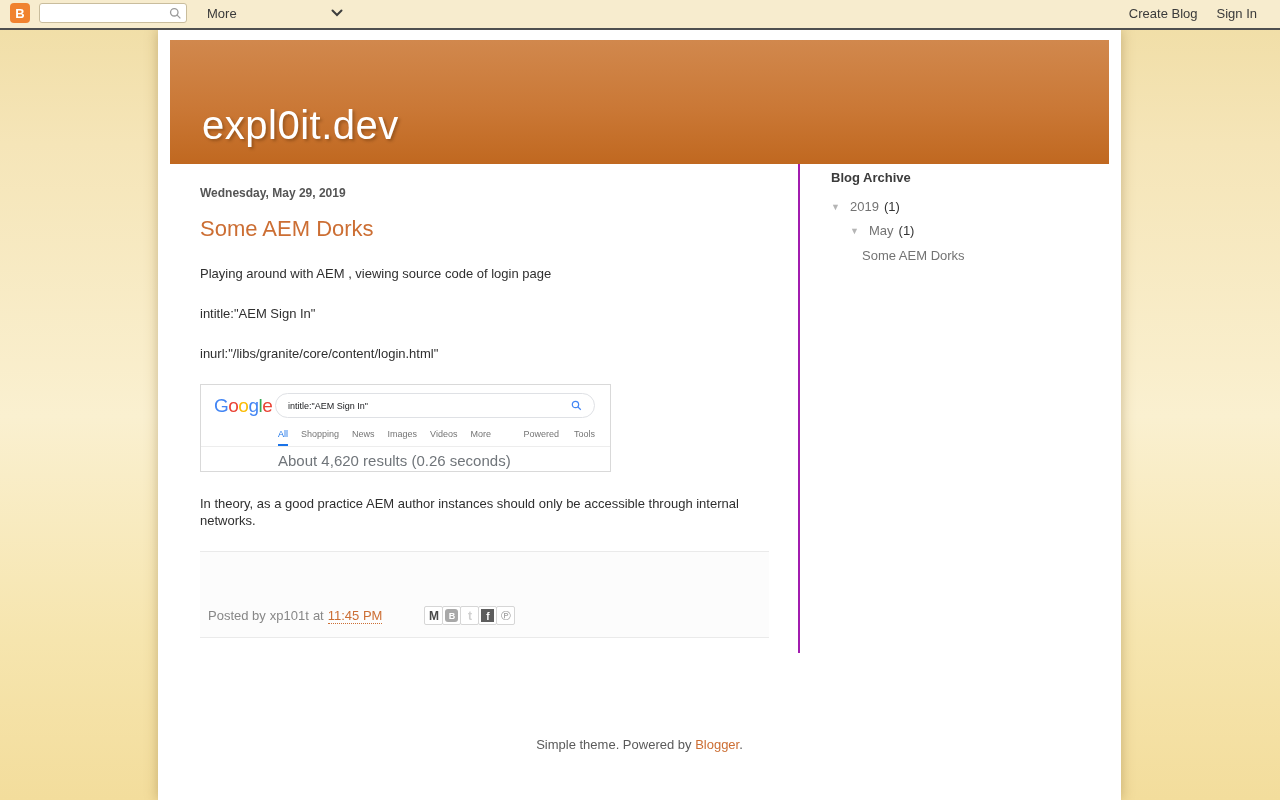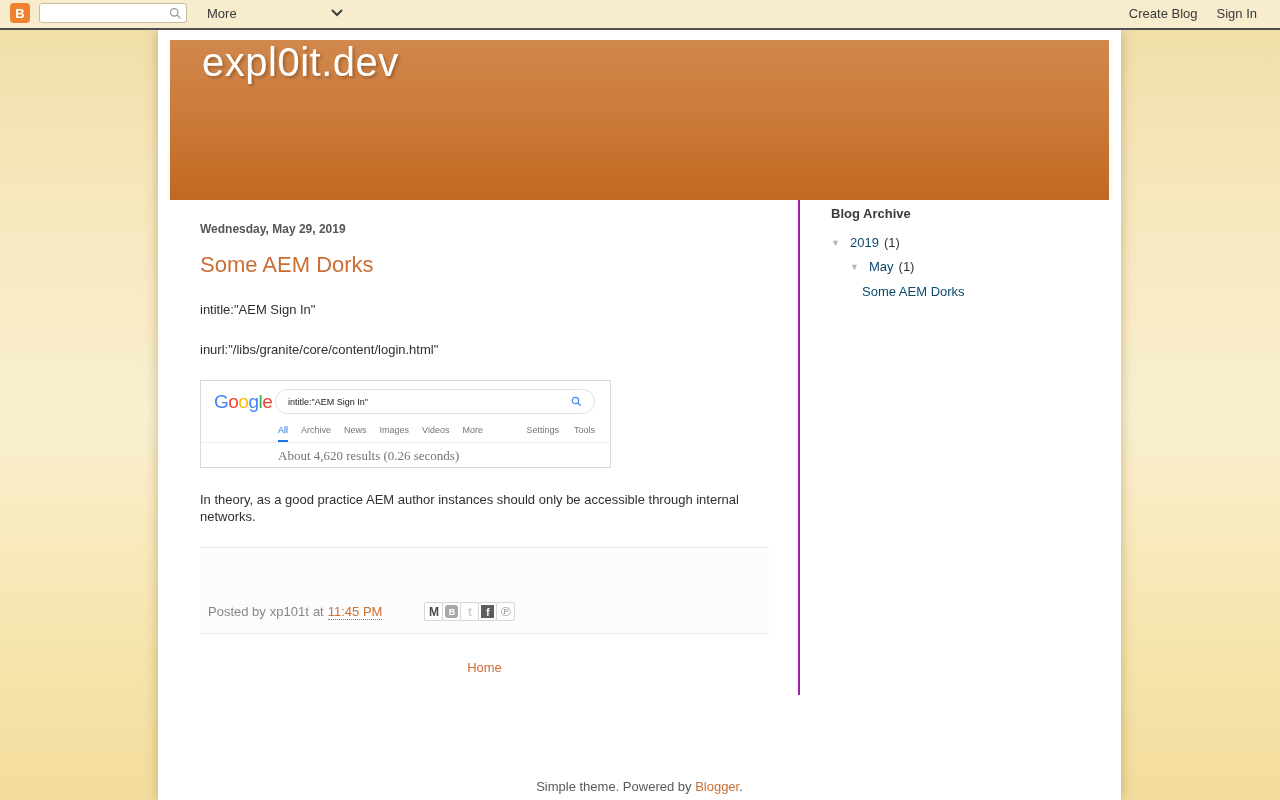--- a/index.html
+++ b/index.html
@@ -38,23 +38,23 @@
   .nav-right { margin-left:auto; display:flex; gap:19px; padding-right:13px; }
   .nav-link { font-size:13px; color:#3a3a3a; cursor:pointer; text-decoration:none; }
 
   
   .wrapper {
     position:absolute; left:158px; top:30px; width:963px; height:770px;
     background:#fff; box-shadow:0 0 12px rgba(120,90,30,0.38);
   }
 
   .header {
-    margin:10px 12px 0; height:160px;
+    margin:10px 12px 0; height:124px;
     background:linear-gradient(180deg,#d1884d 0%,#ca7836 55%,#c06820 100%);
-    display:flex; align-items:flex-start; padding:0 16px 16px 32px;
+    display:flex; align-items:flex-end; padding:0 16px 16px 32px;
   }
   .header-title {
     font-size:40px; color:#ffffff; letter-spacing:0.5px; cursor:pointer;
     text-shadow:2px 2px 3px rgba(70,35,0,0.35);
   }
 
   
   .columns { display:flex; margin:0 12px; min-height:489px; }
   .main {
     width:630px; padding:22px 29px 0 30px; border-right:2px solid #a21caf;
@@ -76,21 +76,21 @@
     border:1px solid #dfe1e5; border-radius:13px;
     display:flex; align-items:center; padding:0 12px;
   }
   .gquery { font-size:9px; color:#202124; }
   .gmag { margin-left:auto; display:flex; }
   .gtabs { position:absolute; left:77px; top:44px; display:flex; gap:13px; font-size:9px; color:#757575; }
   .gtabs span { padding-bottom:5px; }
   .gtabs span.active { color:#1a73e8; border-bottom:2px solid #1a73e8; }
   .gtabs-right { position:absolute; right:15px; top:44px; display:flex; gap:15px; font-size:9px; color:#757575; }
   .gdivider { position:absolute; left:0; right:0; top:61px; border-top:1px solid #ededed; }
-  .gstats { position:absolute; left:77px; top:67px; font-size:13px; color:#70757a;font-family:Liberation Serif, serif; }
+  .gstats { position:absolute; left:77px; top:67px; font-size:15px; color:#70757a; }
 
   
   .post-footer {
     margin-top:22px; border-top:1px solid #eaeaea; border-bottom:1px solid #eaeaea;
     background:#fcfcfc; padding:10px 8px 12px;
   }
   .meta-row { display:flex; align-items:center; font-size:13px; color:#878787;margin-top:44px; }
   .meta-row .sp { white-space:pre; }
   .time-link { color:#cc6e33; border-bottom:1px dotted #cc6e33; cursor:pointer; margin-left:4px; }
   .author { margin:0 4px; }
@@ -112,21 +112,21 @@
 
   .home-row { text-align:center; margin-top:26px; padding-bottom:20px; font-size:13px; }
   .home-link { color:#cc6e33; cursor:pointer; }
 
   
   .sb-title { font-size:13px; font-weight:bold; color:#3b3b3b; }
   .archive-row { margin-top:14px; font-size:13px; color:#333; display:flex; align-items:center; }
   .archive-row.lvl2 { margin-left:19px; margin-top:9px; }
   .archive-row.lvl3 { margin-left:31px; margin-top:10px; }
   .arch-toggle { font-size:9px; color:#b5b5b5; width:19px; cursor:pointer; }
-  .arch-link { color:#0c4a6e; cursor:pointer; }
+  .arch-link { color:#737373; cursor:pointer; }
   .arch-count { margin-left:5px; color:#333; }
 
   
   .site-footer { text-align:center; margin-top:84px; font-size:13px; color:#5a5a5a; }
   .footer-link { color:#cc6e33; cursor:pointer; }
 </style>
 </head>
 <body>
 
 <div class="navbar">
@@ -160,47 +160,48 @@
     <span class="header-title">expl0it.dev</span>
   </div>
 
   <div class="columns">
 
     <div class="main">
       <div class="post-date">Wednesday, May 29, 2019</div>
       <div class="post-title">Some AEM Dorks</div>
 
       <div class="post-body">
+        <p>Playing around with AEM , viewing source code of login page</p>
           <p>intitle:"AEM Sign In"</p>
           <p>inurl:"/libs/granite/core/content/login.html"</p>
       </div>
 
       <div class="gimg">
         <div class="glogo">
           <span style="color: rgb(66, 133, 244);">G</span><span style="color: rgb(234, 67, 53);">o</span><span style="color: rgb(251, 188, 5);">o</span><span style="color: rgb(66, 133, 244);">g</span><span style="color: rgb(52, 168, 83);">l</span><span style="color: rgb(234, 67, 53);">e</span>
         </div>
         <div class="gpill">
           <span class="gquery">intitle:"AEM Sign In"</span>
           <span class="gmag">
             <svg width="11" height="11" viewBox="0 0 16 16">
                 <circle cx="6.5" cy="6.5" r="4.6" fill="none" stroke="#4285f4" stroke-width="1.8"></circle>
                 <line x1="10" y1="10" x2="14.2" y2="14.2" stroke="#4285f4" stroke-width="1.8"></line>
               </svg>
           </span>
         </div>
         <div class="gtabs">
           <span class="active">All</span>
-            <span>Archive</span>
+            <span>Shopping</span>
             <span>News</span>
             <span>Images</span>
             <span>Videos</span>
             <span>More</span>
         </div>
         <div class="gtabs-right">
-          <span>Settings</span>
+          <span>Powered</span>
             <span>Tools</span>
         </div>
         <div class="gdivider"></div>
         <div class="gstats">About 4,620 results (0.26 seconds)</div>
       </div>
 
       <div class="post-body">
         <p>In theory, as a good practice AEM author instances should only be accessible through internal networks.</p>
       </div>
 
@@ -229,23 +230,20 @@
               </span>
 
               <span class="share-tile">
                 <span class="pinterest">℗</span>
               </span>
 
           </span>
         </div>
       </div>
 
-      <div class="home-row">
-        <span class="home-link">Home</span>
-      </div>
     </div>
 
     <div class="sidebar">
       <div class="sb-title">Blog Archive</div>
 
       <div class="archive-row">
         <span class="arch-toggle">▼</span>
         <span class="arch-link">2019</span>
         <span class="arch-count">(1)</span>
       </div>

